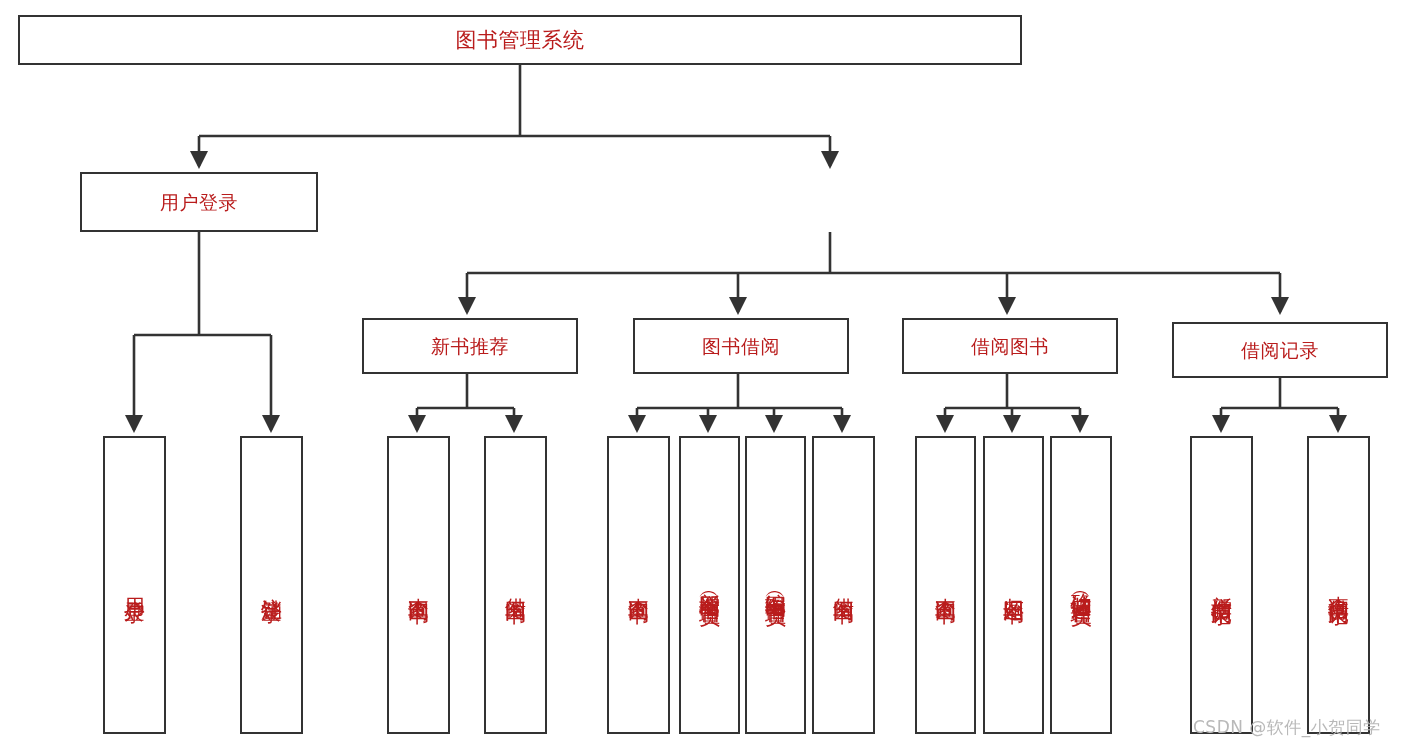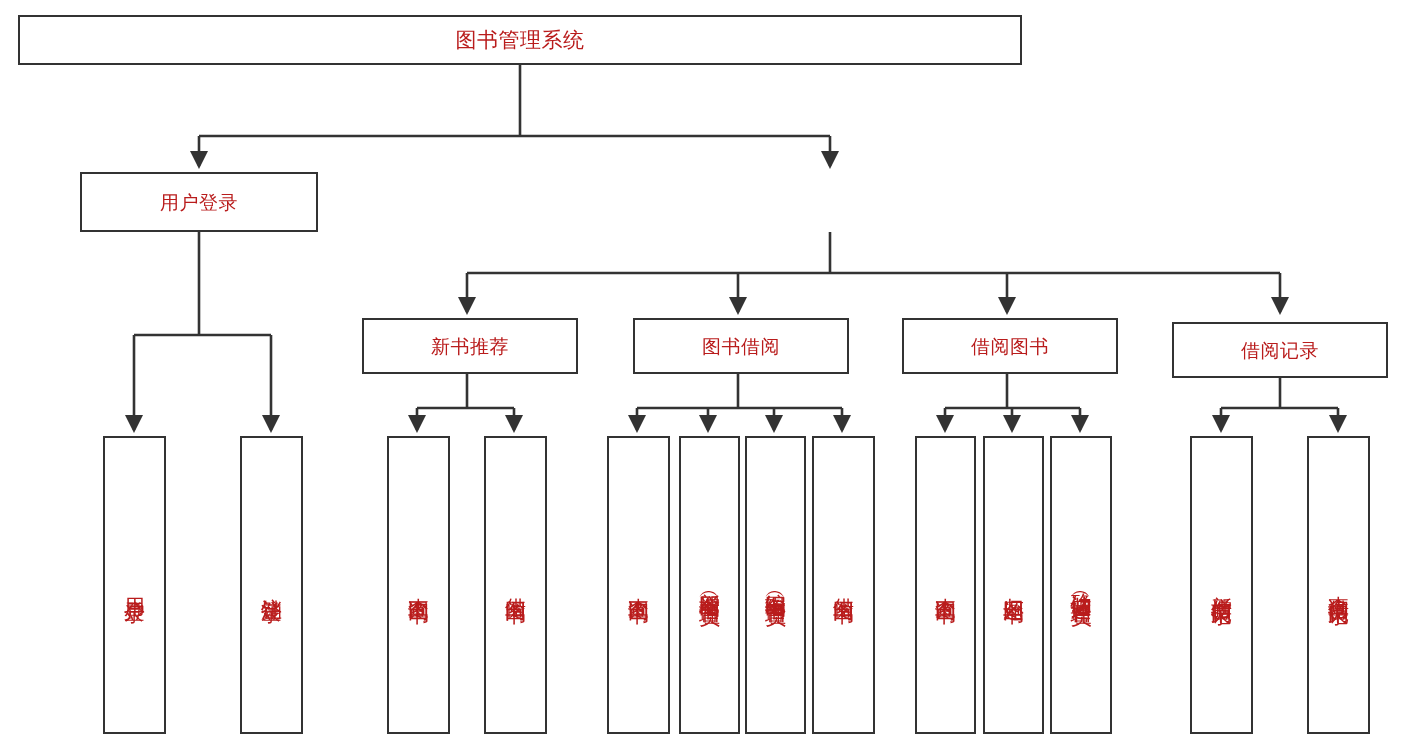--- a/index.html
+++ b/index.html
@@ -174,14 +174,15 @@
   <div class="node leaf" style="left: 1050px; top: 436px; width: 62px; height: 298px;">
     <span class="label">确认归还（管理员）</span>
   </div>
   <div class="node leaf" style="left: 1190px; top: 436px; width: 63px; height: 298px;">
     <span class="label">新增借阅记录</span>
   </div>
   <div class="node leaf" style="left: 1307px; top: 436px; width: 63px; height: 298px;">
     <span class="label">查询借阅记录</span>
   </div>
 
+  <div class="watermark" style="left: 1193px; top: 716px;">CSDN @软件_小贺同学</div>
 
 </div>
 
 </body></html>

